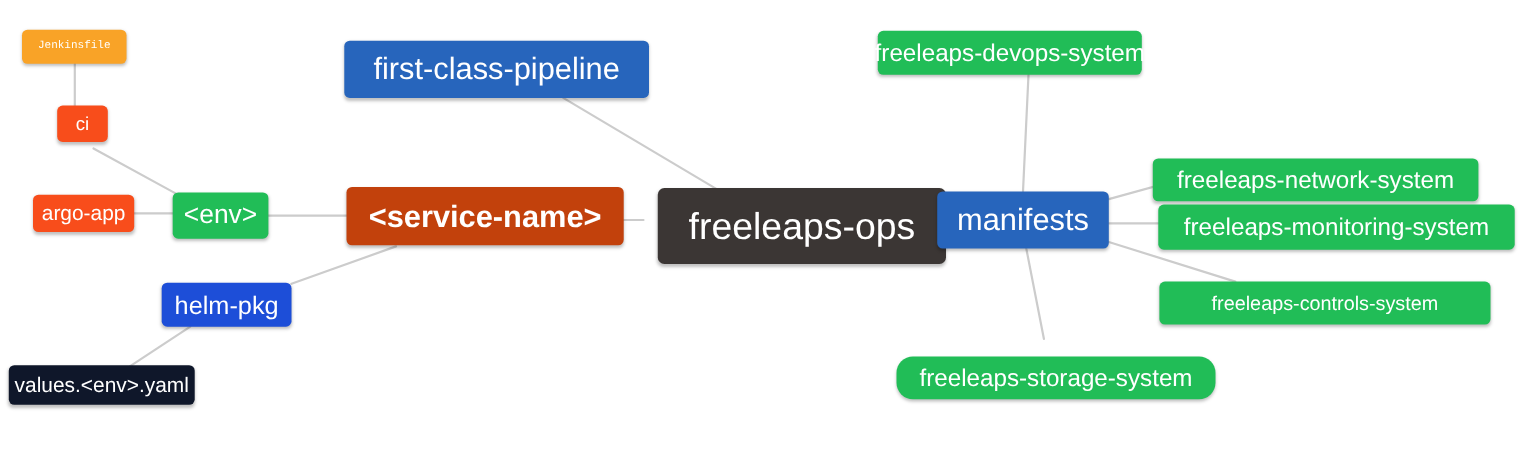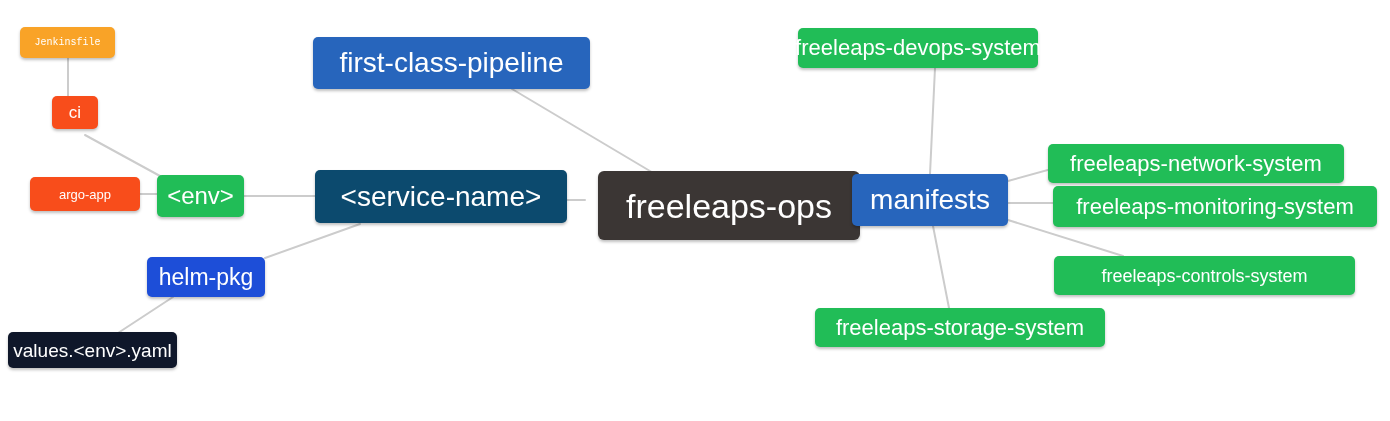--- a/index.html
+++ b/index.html
@@ -55,39 +55,39 @@
     <line x1="1008" y1="181" x2="1113" y2="152" stroke="#CCCCCC"></line>
     <line x1="1008" y1="203" x2="1053" y2="203" stroke="#CCCCCC"></line>
     <line x1="1008" y1="220" x2="1123" y2="256" stroke="#CCCCCC"></line>
     <line x1="933" y1="226" x2="949" y2="308" stroke="#CCCCCC"></line>
   </svg>
 
   <div class="node" style="left: 20px; top: 27px; width: 95px; height: 31px; font-size: 10px; background: rgb(249, 163, 39); font-family: Liberation Mono, monospace;">Jenkinsfile</div>
 
   <div class="node" style="left: 52px; top: 96px; width: 46px; height: 33px; font-size: 17px; background: rgb(248, 77, 27);">ci</div>
 
-  <div class="node" style="left: 30px; top: 177px; width: 110px; height: 34px; font-size: 13px; background: rgb(248, 77, 27);">argo-app</div>
+  <div class="node" style="left: 30px; top: 177px; width: 92px; height: 34px; font-size: 19px; background: rgb(248, 77, 27);">argo-app</div>
 
   <div class="node" style="left: 157px; top: 175px; width: 87px; height: 42px; font-size: 24px; background: rgb(33, 189, 87);">&lt;env&gt;</div>
 
   <div class="node" style="left: 313px; top: 37px; width: 277px; height: 52px; font-size: 28px; background: rgb(39, 101, 188);">first-class-pipeline</div>
 
-  <div class="node" style="left: 315px; top: 170px; width: 252px; height: 53px; font-size: 28px; background: #0c4a6e;">&lt;service-name&gt;</div>
+  <div class="node" style="left: 315px; top: 170px; width: 252px; height: 53px; font-size: 28px; background: #c2410c; font-weight: bold;">&lt;service-name&gt;</div>
 
   <div class="node node--root" style="left: 585px; top: 171px; width: 262px; height: 69px; font-size: 34px; background: rgb(59, 54, 52);">freeleaps-ops</div>
 
   <div class="node" style="left: 852px; top: 174px; width: 156px; height: 52px; font-size: 28px; background: rgb(39, 101, 188);">manifests</div>
 
   <div class="node" style="left: 147px; top: 257px; width: 118px; height: 40px; font-size: 23px; background: #1d4ed8;">helm-pkg</div>
 
   <div class="node" style="left: 8px; top: 332px; width: 169px; height: 36px; font-size: 19px; background: #0f172a;">values.&lt;env&gt;.yaml</div>
 
   <div class="node" style="left: 798px; top: 28px; width: 240px; height: 40px; font-size: 22px; background: rgb(33, 189, 87);">freeleaps-devops-system</div>
 
   <div class="node" style="left: 1048px; top: 112px; width: 296px; height: 39px; font-size: 22px; background: rgb(33, 189, 87); margin-top: 32px;">freeleaps-network-system</div>
 
   <div class="node" style="left: 1053px; top: 186px; width: 324px; height: 41px; font-size: 22px; background: rgb(33, 189, 87);">freeleaps-monitoring-system</div>
 
   <div class="node" style="left: 1054px; top: 256px; width: 301px; height: 39px; font-size: 18px; background: rgb(33, 189, 87);">freeleaps-controls-system</div>
 
-  <div class="node" style="left: 815px; top: 308px; width: 290px; height: 39px; font-size: 22px; background: rgb(33, 189, 87);">freeleaps-storage-system</div>
+  <div class="node" style="left: 815px; top: 324px; width: 290px; height: 39px; font-size: 22px; background: rgb(33, 189, 87); border-radius: 15px;">freeleaps-storage-system</div>
 
 </div>
 
 </body></html>

